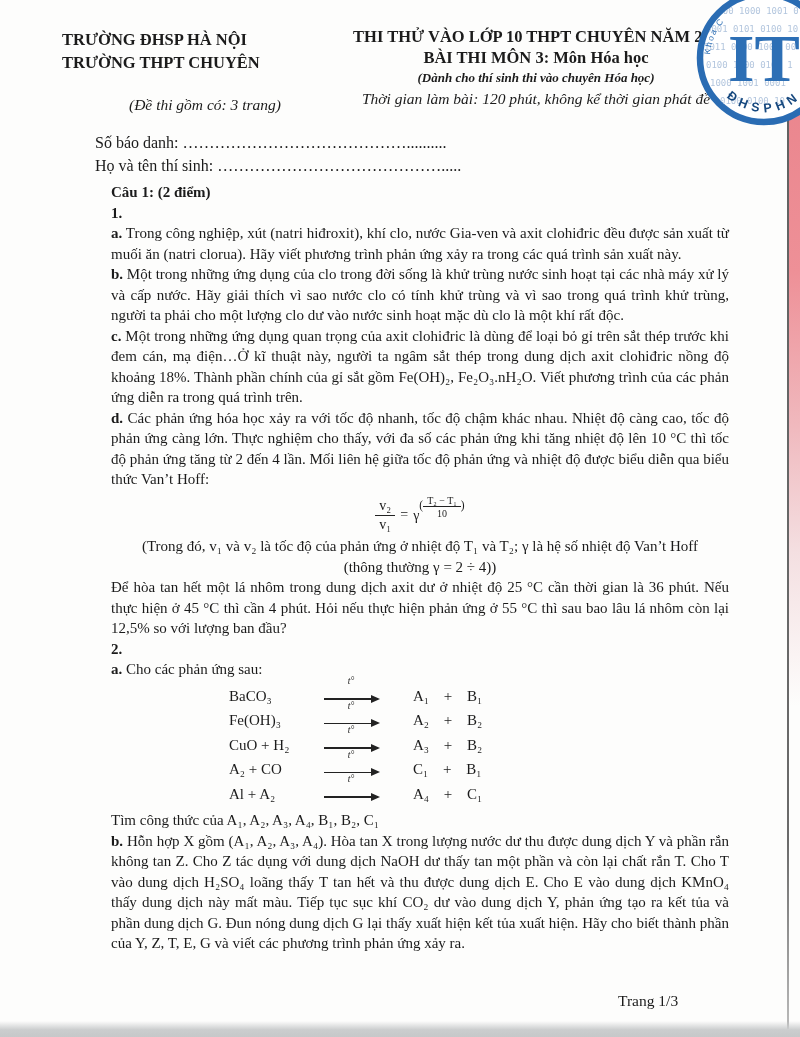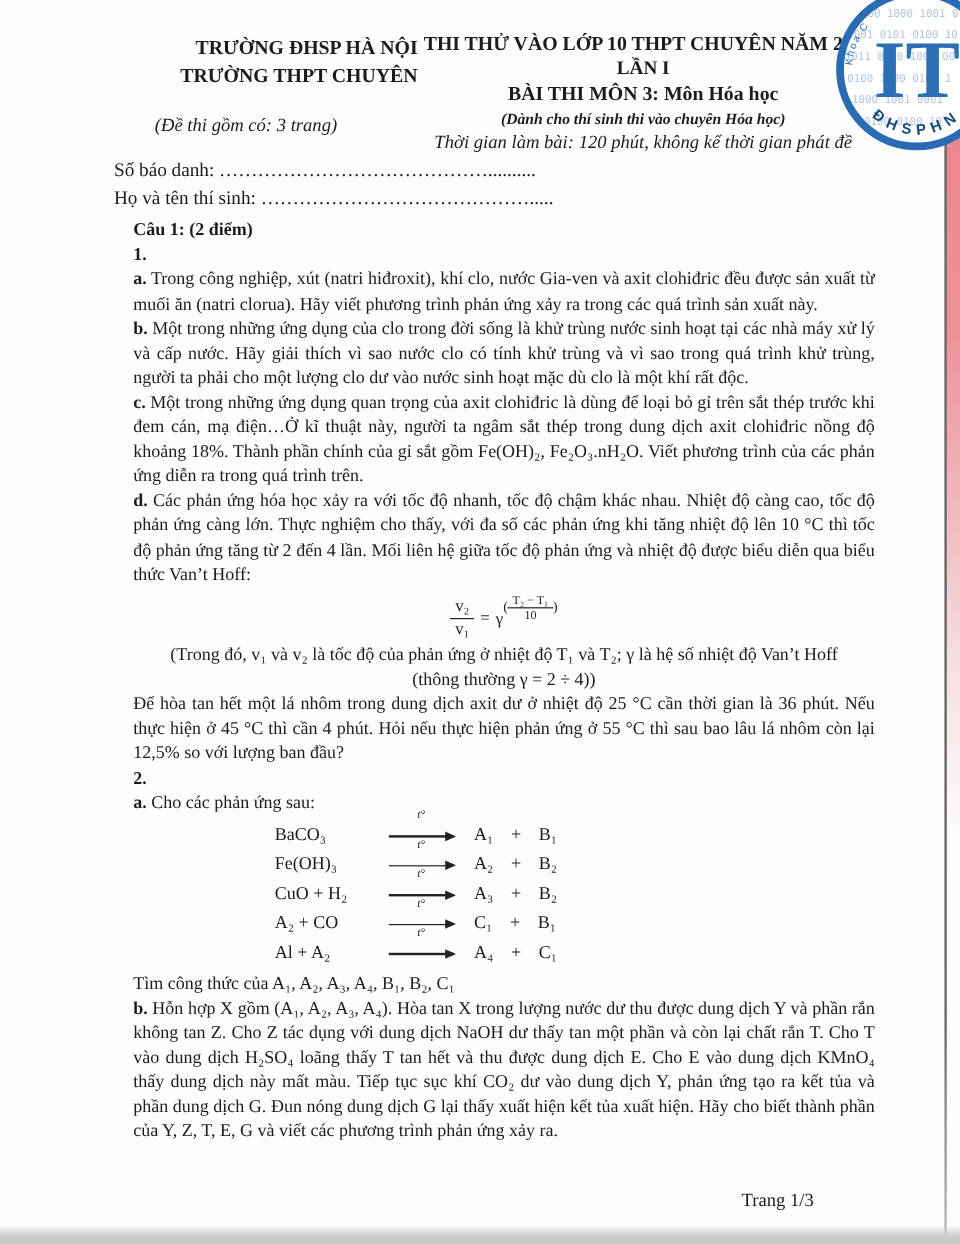--- a/index.html
+++ b/index.html
@@ -21,21 +21,21 @@
     position:absolute;right:11px;top:92px;bottom:8px;width:2px;z-index:2;
     background:linear-gradient(180deg,rgba(70,70,70,.85) 0%,rgba(70,70,70,.8) 80%,rgba(120,120,120,.5) 100%);
   }
   .bottom-strip{
     position:absolute;left:0;right:0;bottom:0;height:16px;z-index:2;
     background:linear-gradient(180deg,rgba(200,202,203,0) 0%,#cbcdce 55%,#c6c8c9 100%);
   }
   
   .hdr-left{
     position:absolute;left:62px;top:28px;width:286px;
-    text-align:right;font-weight:bold;font-size:16.5px;line-height:23px;
+    text-align:left;font-weight:bold;font-size:16.5px;line-height:23px;
   }
   .hdr-note{
     position:absolute;left:62px;top:96px;width:286px;
     text-align:center;font-style:italic;font-size:15.5px;
   }
   .hdr-center{
     position:absolute;left:332px;top:27px;width:408px;
     text-align:center;line-height:20.5px;z-index:1;
   }
   .hdr-center .t1{font-weight:bold;font-size:16.5px;white-space:nowrap;}
@@ -68,42 +68,41 @@
   .rxn-block{margin:6px 0 2px 118px;}
   .rxn-row{height:24.5px;position:relative;white-space:nowrap;}
   .rxn-left{display:inline-block;width:82px;}
   .rxn-arrow{position:relative;display:inline-block;width:80px;text-align:center;vertical-align:middle;}
   .rxn-arrow .lbl{position:absolute;top:-10px;left:50%;transform:translateX(-50%);
     font-size:9.5px;font-style:italic;line-height:1;}
   .arrow-line{display:inline-block;width:54px;height:1.5px;background:#222;
     vertical-align:middle;position:relative;}
   .arrow-line::after{content:"";position:absolute;right:-2px;top:-3.4px;
     border-left:9px solid #222;border-top:4.2px solid transparent;border-bottom:4.2px solid transparent;}
-  .rxn-right{display:inline-block;margin-left:4px;word-spacing:11px;}
+  .rxn-right{display:inline-block;margin-left:22px;word-spacing:11px;}
   
   .page-num{position:absolute;left:618px;top:992px;font-size:15.5px;z-index:1;}
 </style>
 </head>
 <body>
 
 <div class="page">
 
   <div class="edge-strip"></div>
   <div class="edge-line"></div>
   <div class="bottom-strip"></div>
 
   <div class="hdr-left">
     <div>TRƯỜNG ĐHSP HÀ NỘI</div>
     <div>TRƯỜNG THPT CHUYÊN</div>
   </div>
   <div class="hdr-note">(Đề thi gồm có: 3 trang)</div>
 
   <div class="hdr-center">
     <div class="t1">THI THỬ VÀO LỚP 10 THPT CHUYÊN NĂM 202</div>
-    <div class="t2">LẦN I</div>
     <div class="t3">BÀI THI MÔN 3: Môn Hóa học</div>
     <div class="t4">(Dành cho thí sinh thi vào chuyên Hóa học)</div>
     <div class="t5">Thời gian làm bài: 120 phút, không kể thời gian phát đề</div>
   </div>
 
   <div class="fill-lines">
     <div><span>Số báo danh: </span><span>……………………………………..........</span></div>
     <div><span>Họ và tên thí sinh: </span><span>…………………………………….....</span></div>
   </div>
 

